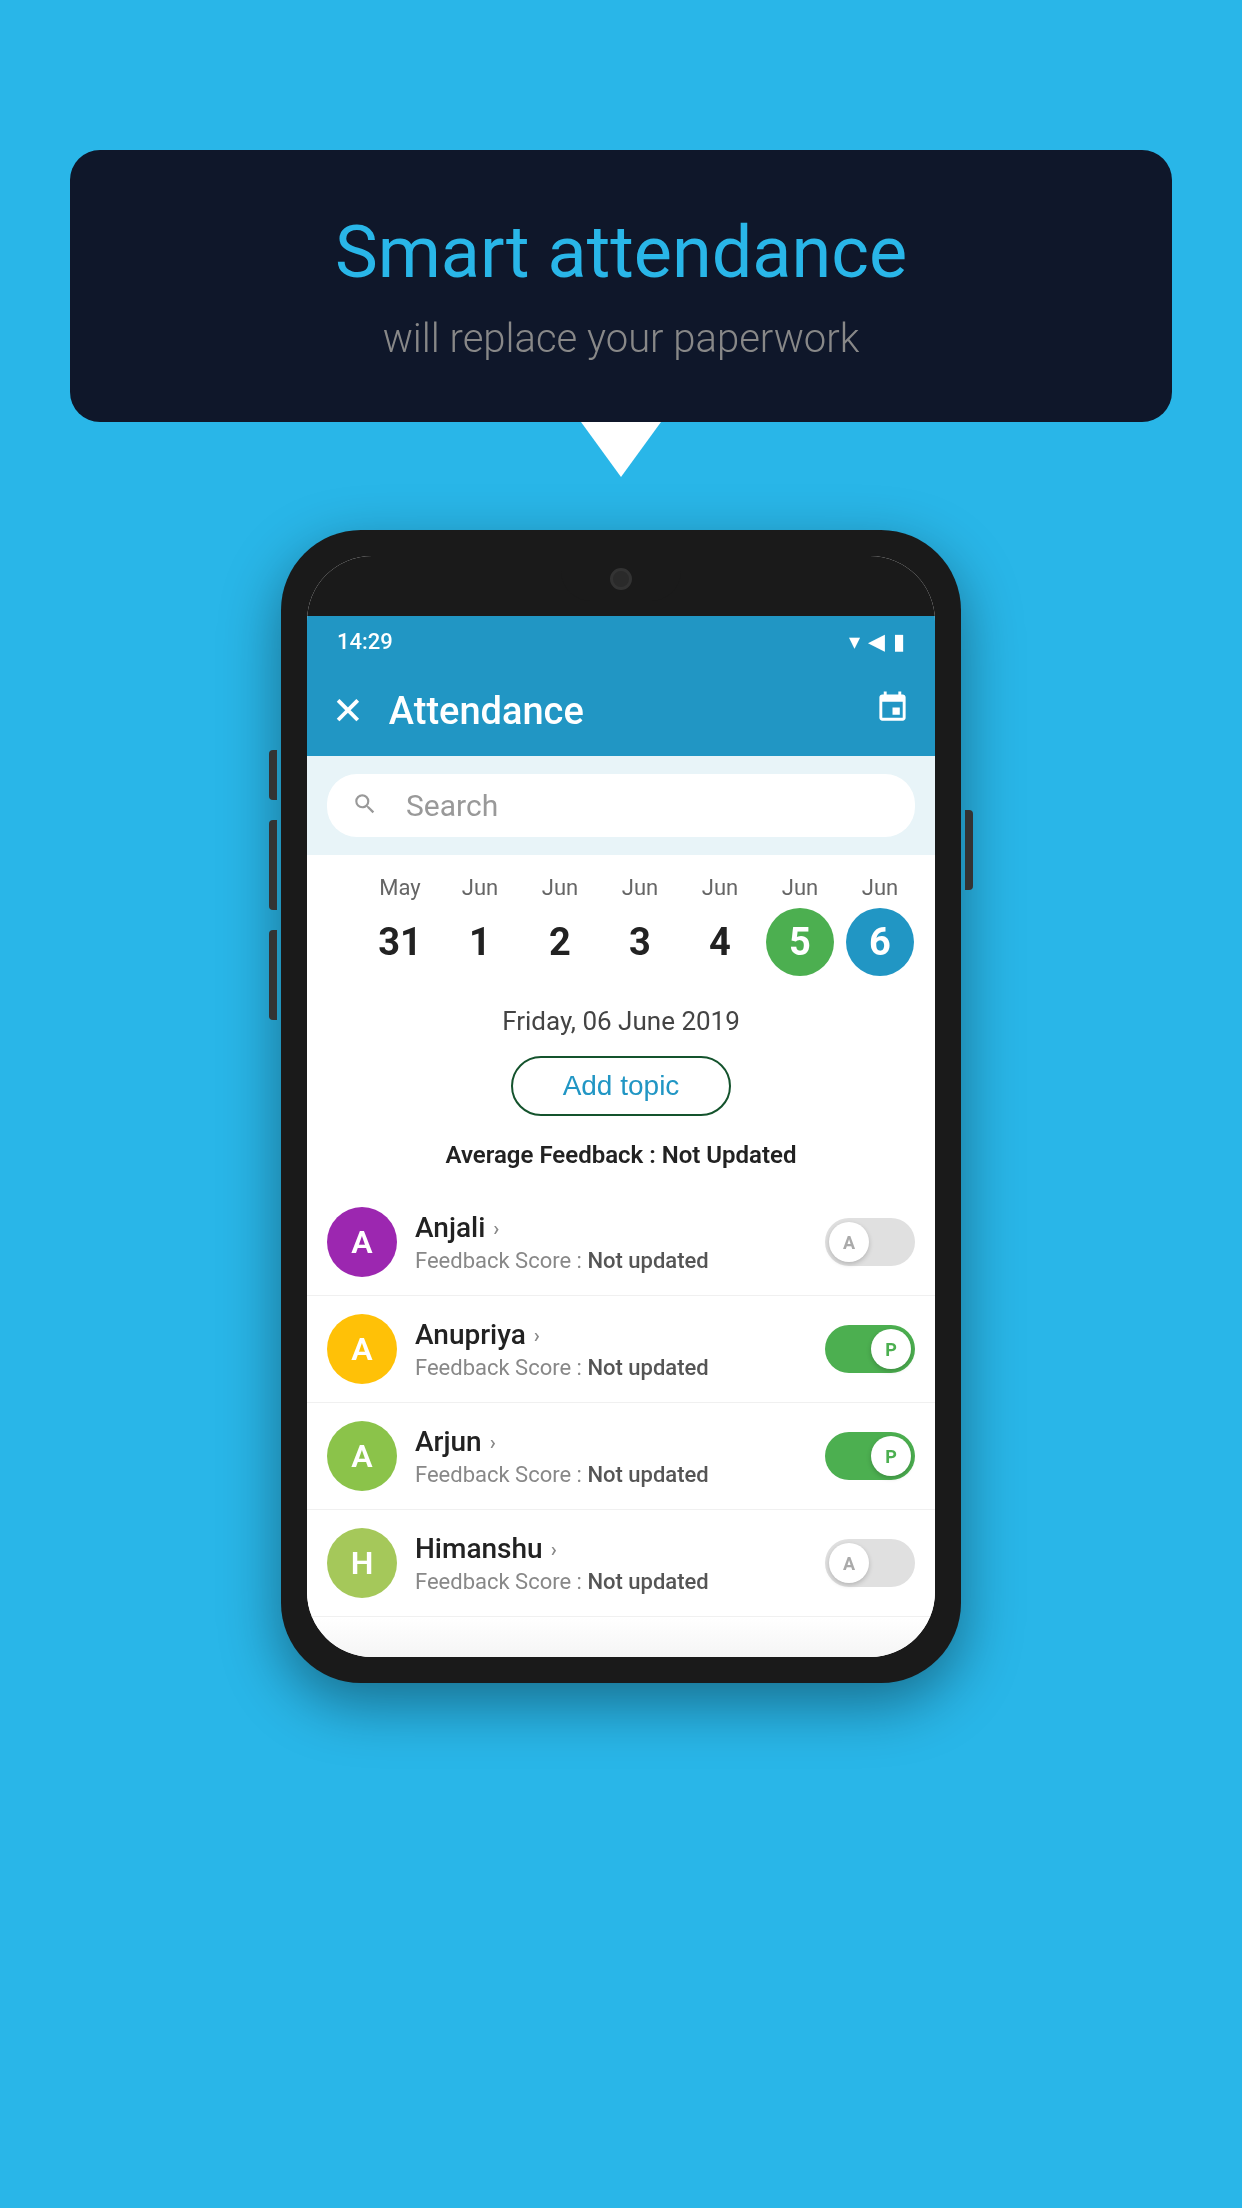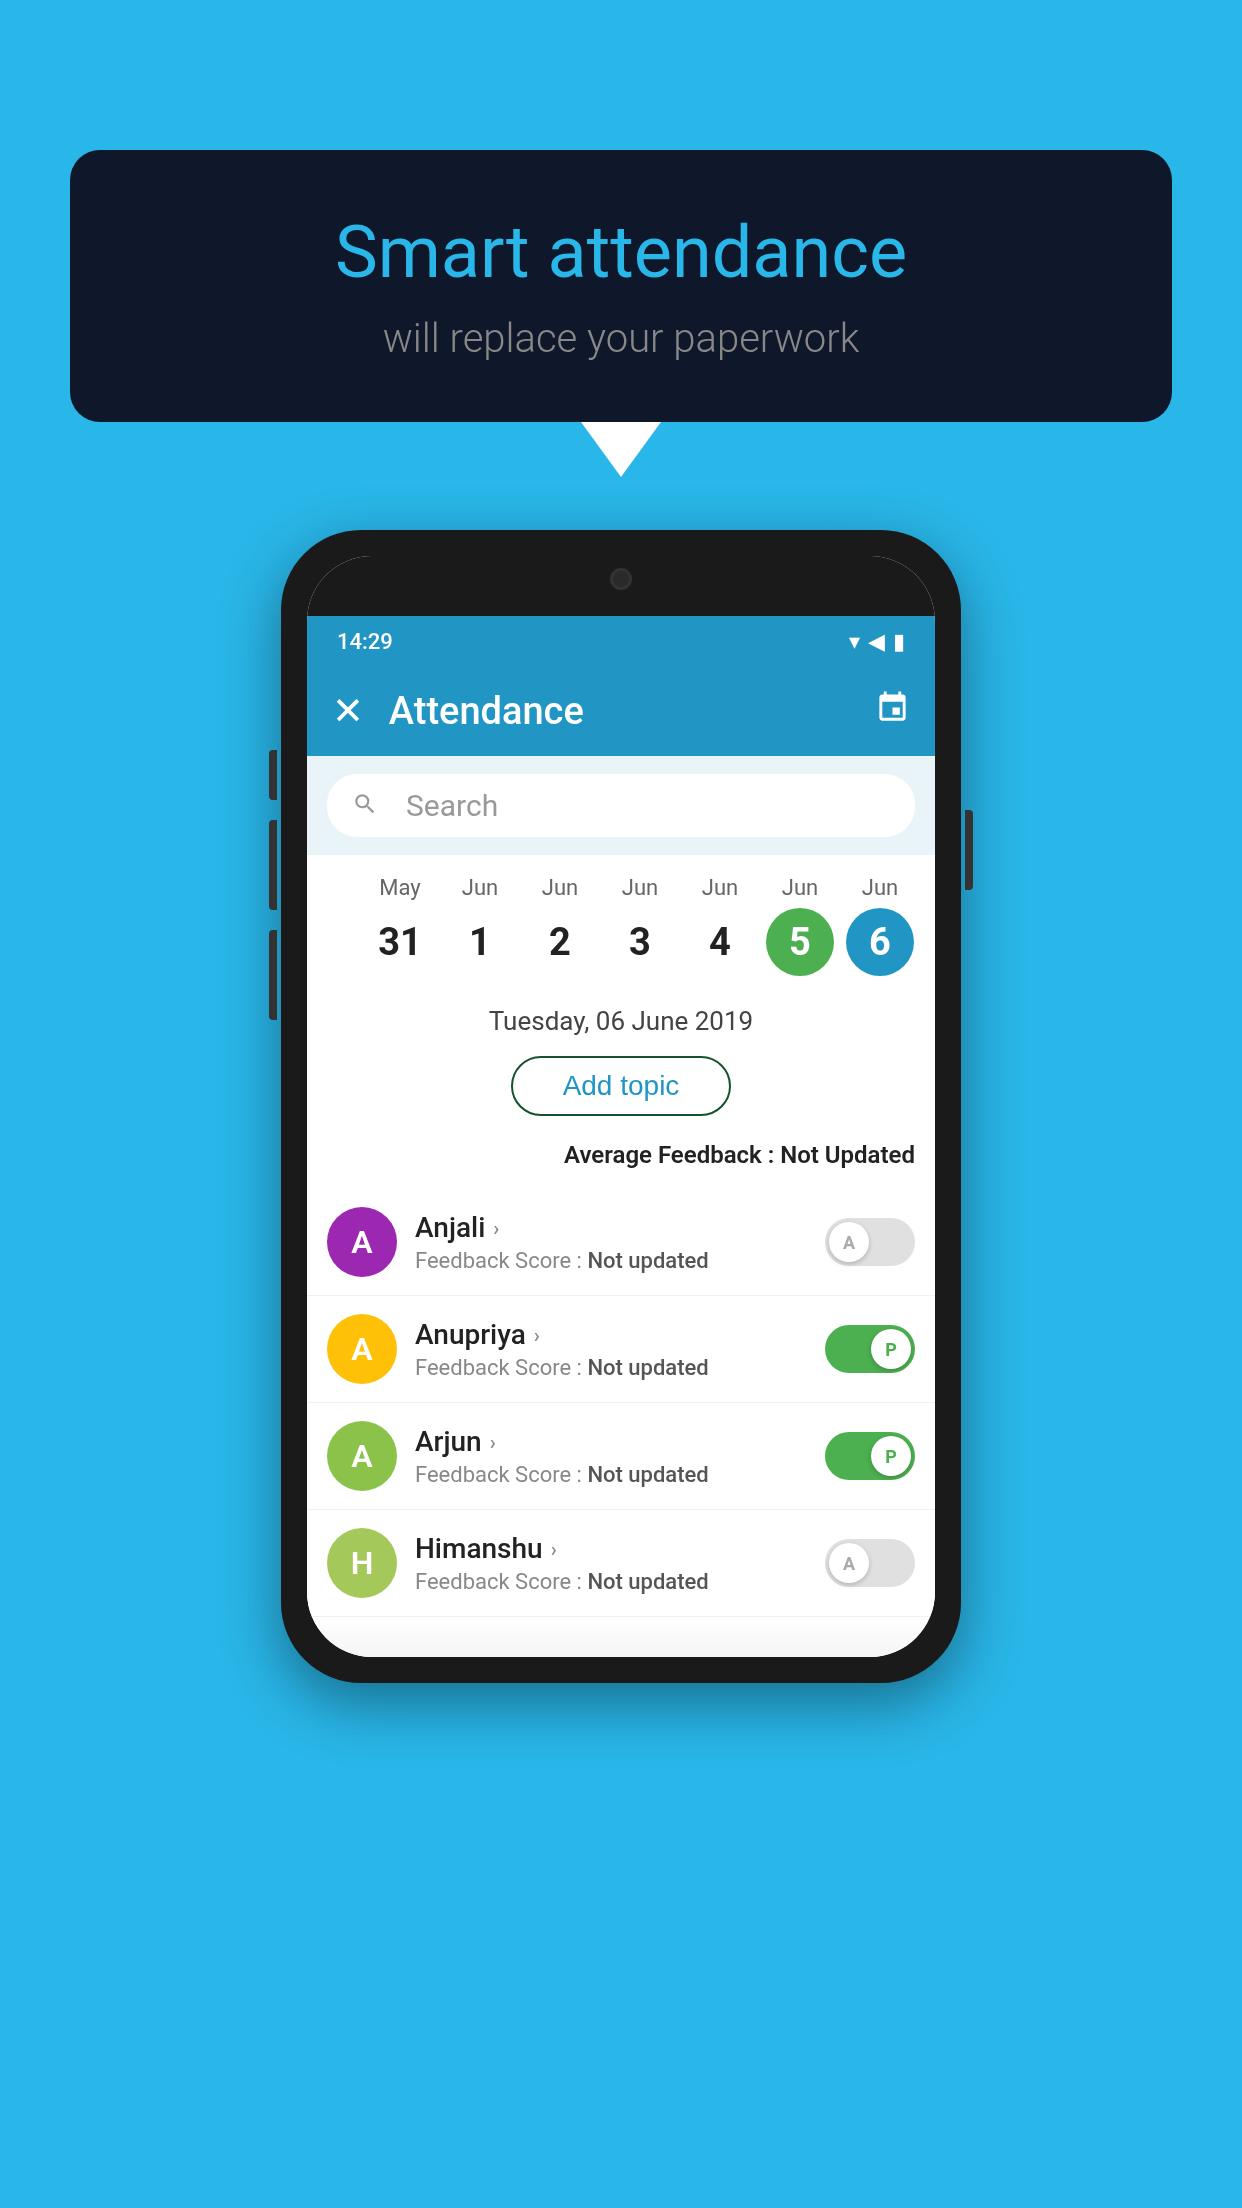--- a/index.html
+++ b/index.html
@@ -253,21 +253,21 @@
       padding: 12px 50px;
       color: #2196c4;
       font-size: 28px;
       background: white;
       cursor: pointer;
     }
 
     
     .avg-feedback {
       background: white;
-      text-align: right;
+      text-align: center;
       padding: 10px 20px 20px;
       font-size: 24px;
       color: #666;
     }
 
     .avg-feedback span {
       font-weight: 600;
       color: #222;
     }
 
@@ -504,21 +504,21 @@
             <span class="cal-month">Jun</span>
             <span class="cal-date today">5</span>
           </div>
           <div class="cal-day">
             <span class="cal-month">Jun</span>
             <span class="cal-date selected">6</span>
           </div>
         </div>
 
       <div class="selected-date-section">
-        <span class="selected-date-text">Tuesday, 06 June 2019</span>
+        <span class="selected-date-text">Friday, 06 June 2019</span>
       </div>
 
       <div class="add-topic-section">
         <button class="add-topic-btn">Add topic</button>
       </div>
 
       <div class="avg-feedback">
         <span>Average Feedback : </span><span>Not Updated</span>
       </div>
 

